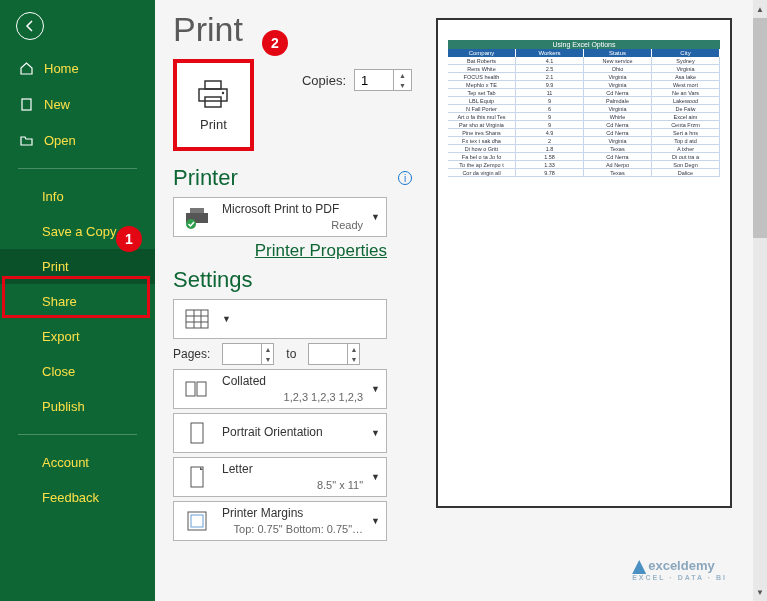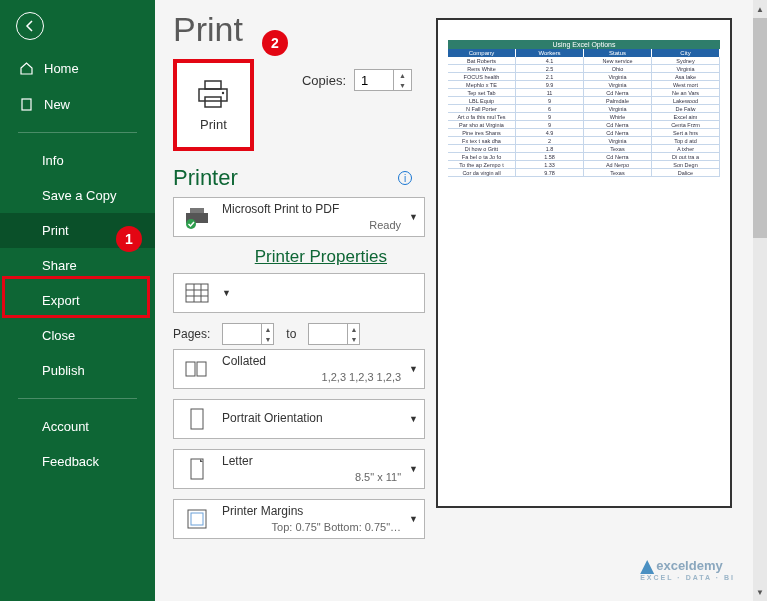--- a/index.html
+++ b/index.html
@@ -1,18 +1,18 @@
 <!DOCTYPE html>
 <html><head>
 <meta charset="utf-8">
 <style>
 * { box-sizing: border-box; margin: 0; padding: 0; font-family: "Segoe UI", Arial, sans-serif; }
 body { width: 767px; height: 601px; overflow: hidden; background: #f3f3f3; position: relative; }
 .app { display: flex; width: 100%; height: 100%; }
-.sidebar { width: 155px; background: #0e6635; color: #ffffff; padding-top: 12px; font-size: 13px; }
+.sidebar { width: 155px; background: #0e6635; color: #fde047; padding-top: 12px; font-size: 13px; }
 .back-btn { width: 28px; height: 28px; border: 1.5px solid #fff; border-radius: 50%; display: flex; align-items: center; justify-content: center; margin-left: 16px; margin-bottom: 10px; cursor: pointer; }
 .side-item { display: flex; align-items: center; gap: 10px; padding: 10px 18px; cursor: pointer; }
 .side-item.sub { padding-left: 42px; }
 .side-item.highlighted { background: #0a5029; position: relative; }
 .callout-box-1 { position: absolute; left: 2px; top: 276px; width: 148px; height: 42px; border: 3px solid #e30613; pointer-events: none; z-index: 5; }
 .callout-1 { position: absolute; left: 116px; top: 226px; width: 26px; height: 26px; border-radius: 50%; background: #e30613; color: #fff; display: flex; align-items: center; justify-content: center; font-size: 14px; font-weight: bold; z-index: 6; }
 .divider { height: 1px; background: rgba(255,255,255,0.25); margin: 10px 18px; }
 .ico { width: 16px; height: 16px; display: flex; align-items: center; justify-content: center; }
 .main { flex: 1; background: #f5f5f5; display: flex; }
 .settings-col { width: 265px; padding: 10px 8px 0 18px; }
@@ -21,40 +21,40 @@
 .print-row { display: flex; align-items: flex-start; gap: 18px; margin-bottom: 14px; }
 .print-btn { width: 86px; height: 92px; border: 4px solid #e30613; background: #fff; display: flex; flex-direction: column; align-items: center; justify-content: center; gap: 8px; cursor: pointer; }
 .print-btn .lbl { font-size: 13px; color: #333; }
 .copies-row { display: flex; align-items: center; gap: 8px; font-size: 13px; color: #333; margin-top: 10px; margin-left: 30px; }
 .spinner { width: 58px; height: 22px; border: 1px solid #aaa; background: #fff; display: flex; align-items: center; }
 .spinner input { width: 38px; border: none; height: 100%; padding-left: 6px; font-size: 13px; outline: none; }
 .spin-btns { width: 18px; height: 100%; border-left: 1px solid #aaa; display: flex; flex-direction: column; }
 .spin-btns div { flex: 1; display: flex; align-items: center; justify-content: center; font-size: 7px; color: #555; cursor: pointer; }
 .section-title { font-size: 22px; color: #0e6635; font-weight: 400; margin: 6px 0 6px 0; display: flex; align-items: center; justify-content: space-between; }
 .info-ico { width: 14px; height: 14px; border: 1px solid #1976d2; border-radius: 50%; color: #1976d2; font-size: 10px; display: flex; align-items: center; justify-content: center; }
-.dropdown { width: 252px; border: 1px solid #b5b5b5; background: #fff; display: flex; align-items: center; padding: 4px 6px; gap: 8px; cursor: pointer; margin-bottom: 10px; }
+.dropdown { width: 214px; border: 1px solid #b5b5b5; background: #fff; display: flex; align-items: center; padding: 4px 6px; gap: 8px; cursor: pointer; margin-bottom: 4px; }
 .dropdown .icon-slot { width: 34px; height: 30px; display: flex; align-items: center; justify-content: center; flex-shrink: 0; }
 .dropdown .texts { flex: 1; font-size: 12px; color: #333; line-height: 1.3; overflow: hidden; white-space: nowrap; }
 .dropdown .texts .sub { color: #666; font-size: 11px; text-align: right; }
 .dropdown .chev { font-size: 9px; color: #333; }
 .link { color: #0e6635; font-size: 17px; text-decoration: underline; text-align: right; display: block; width: 214px; margin-bottom: 6px; cursor: pointer; }
 .pages-row { display: flex; align-items: center; gap: 12px; font-size: 12px; color: #333; margin-bottom: 4px; }
 .pages-row .spinner { width: 52px; }
 .preview-col { flex: 1; padding: 18px 12px 18px 6px; position: relative; }
 .preview-box { width: 296px; height: 490px; border: 2px solid #333; background: #fff; position: relative; margin-left: 10px; }
 .preview-table-area { position: absolute; left: 10px; right: 10px; top: 20px; }
 .pt-title { background: #2e7d6b; color: #fff; font-size: 7px; text-align: center; padding: 1px 0; }
 .pt-head { display: flex; background: #2262a6; color: #fff; font-size: 6px; }
 .pt-head div { flex: 1; text-align: center; padding: 1px 0; border-right: 1px solid #fff; }
 .pt-row { display: flex; font-size: 5.5px; border-bottom: 1px solid #c5d6ea; }
 .pt-row div { flex: 1; text-align: center; padding: 0.5px 0; border-right: 1px solid #c5d6ea; color: #334; overflow: hidden; white-space: nowrap; }
 .scrollbar-v { position: absolute; right: 0; top: 0; bottom: 0; width: 14px; background: #e8e8e8; }
 .scrollbar-thumb { position: absolute; top: 18px; width: 100%; height: 220px; background: #c1c1c1; }
 .scroll-arrow { position: absolute; width: 14px; height: 14px; display: flex; align-items: center; justify-content: center; font-size: 8px; color: #555; }
-.watermark { position: absolute; right: 32px; bottom: 20px; font-size: 13px; color: #8aa7be; font-weight: 600; }
+.watermark { position: absolute; right: 40px; bottom: 20px; font-size: 13px; color: #8aa7be; font-weight: 600; }
 .watermark .sub { font-size: 7px; letter-spacing: 2px; color: #9bb5c8; display: block; text-align: right; }
 .wm-ico { display:inline-block; width: 14px; height: 14px; background: #4a90c2; margin-right: 2px; vertical-align: middle; clip-path: polygon(50% 0, 100% 100%, 0 100%); }
 </style>
 </head>
 <body>
 
 <div class="app">
 
   <div class="sidebar">
     <div class="back-btn">
@@ -70,20 +70,28 @@
         </span>
       <span>Home</span>
     </div>
     <div class="side-item">
       <span class="ico">
           <svg width="15" height="15" viewBox="0 0 15 15">
             <rect x="3" y="2" width="9" height="11" stroke="#fff" fill="none" stroke-width="1.2"></rect>
           </svg>
         </span>
       <span>New</span>
+    </div>
+    <div class="side-item">
+      <span class="ico">
+          <svg width="15" height="15" viewBox="0 0 15 15">
+            <path d="M2 4 L6 4 L7 6 L13 6 L13 12 L2 12 Z" stroke="#fff" fill="none" stroke-width="1.2"></path>
+          </svg>
+        </span>
+      <span>Open</span>
     </div>
     <div class="divider"></div>
     <div class="side-item sub">
         <span>Info</span>
       </div>
     <div class="side-item sub">
         <span>Save a Copy</span>
       </div>
     <div class="side-item sub highlighted">
         <span>Print</span>
@@ -149,20 +157,23 @@
             </svg>
         </span>
         <div class="texts">
           <div>Microsoft Print to PDF</div>
           <div class="sub">Ready</div>
         </div>
         <span class="chev">▼</span>
       </div>
       <a class="link">Printer Properties</a>
 
+      <div class="section-title">
+          <span>Settings</span>
+        </div>
 
       <div class="dropdown">
         <span class="icon-slot">
             <svg width="26" height="22" viewBox="0 0 26 22">
               <rect x="2" y="2" width="22" height="18" stroke="#555" fill="none"></rect>
               <line x1="2" y1="8" x2="24" y2="8" stroke="#555"></line>
               <line x1="2" y1="14" x2="24" y2="14" stroke="#555"></line>
               <line x1="10" y1="2" x2="10" y2="20" stroke="#555"></line>
               <line x1="17" y1="2" x2="17" y2="20" stroke="#555"></line>
             </svg>

